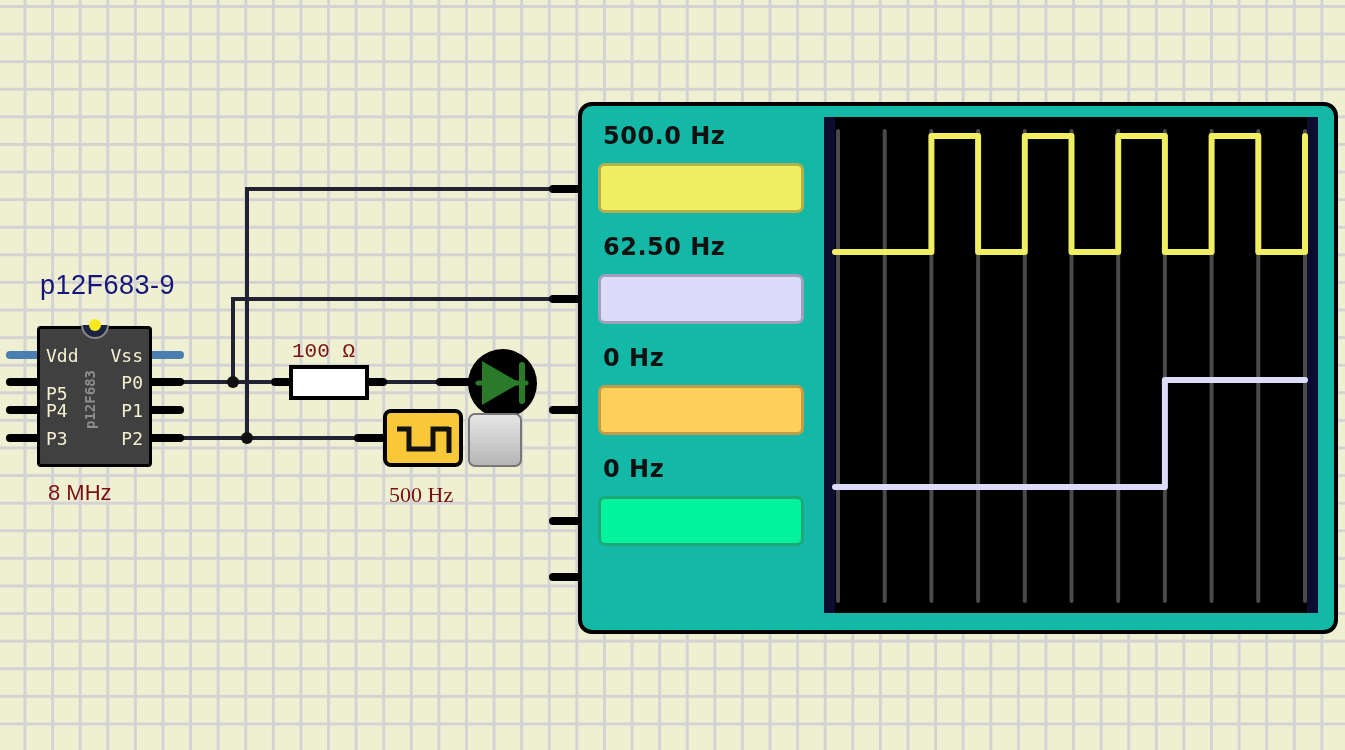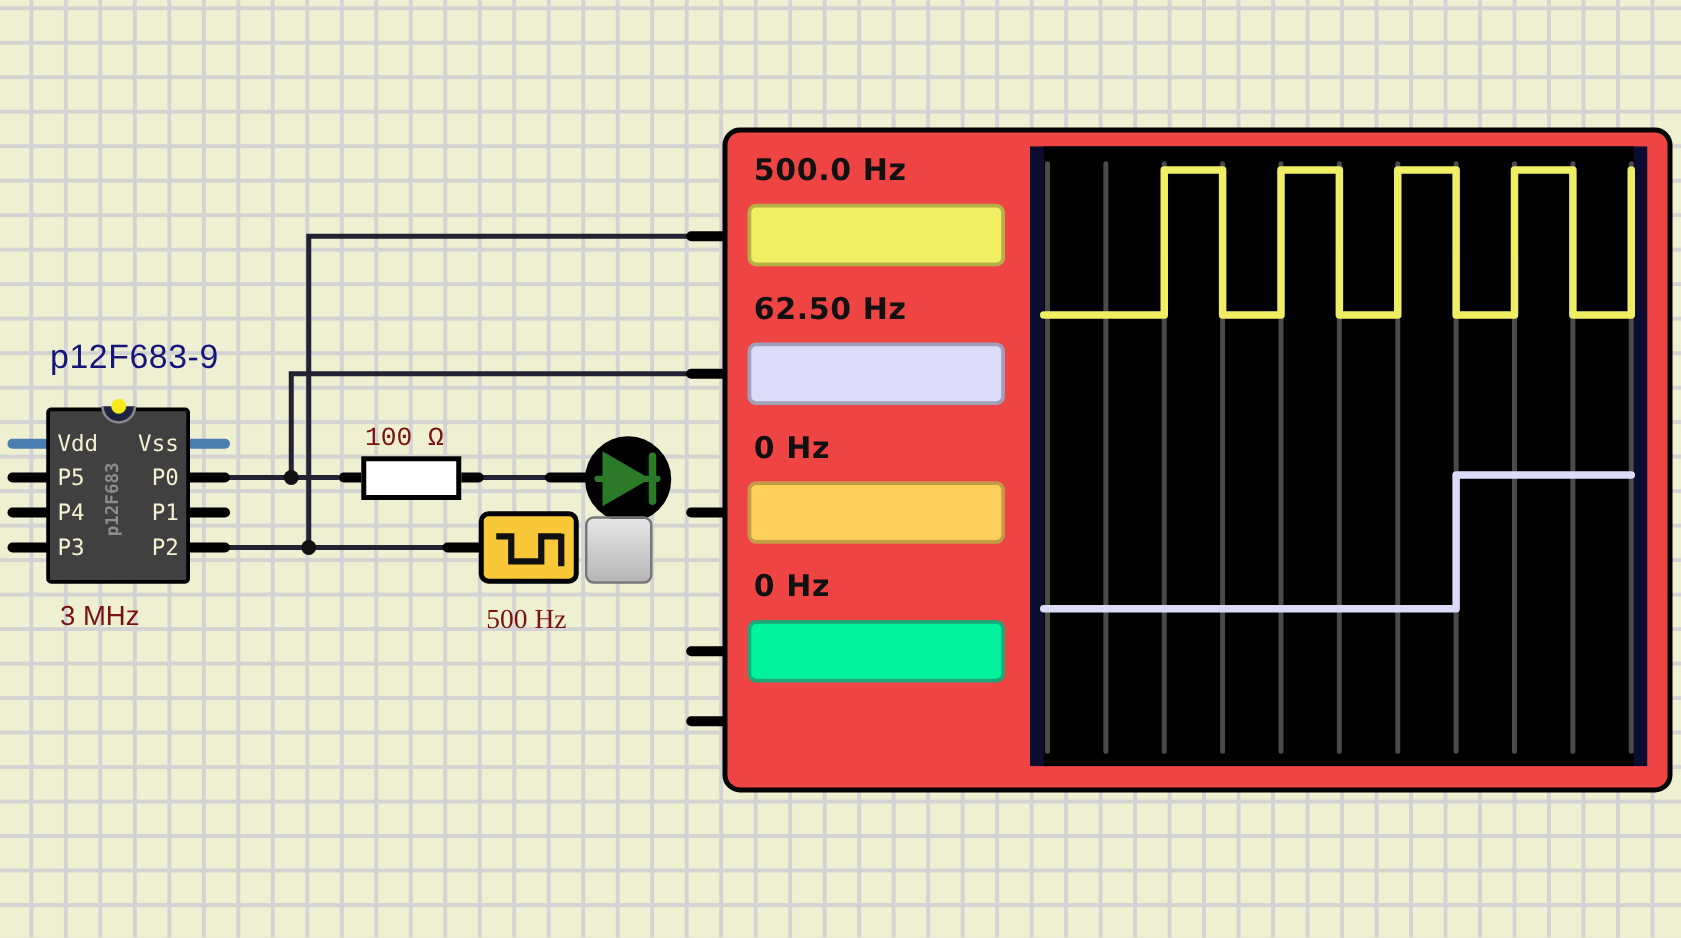--- a/index.html
+++ b/index.html
@@ -39,21 +39,21 @@
 
   
   #clock-src { left:383px; top:409px; width:80px; height:58px; background:#f8c838; border:4px solid #000; border-radius:8px; box-sizing:border-box; }
   #clock-btn { left:468px; top:413px; width:54px; height:54px; border:2px solid #777; border-radius:7px; box-sizing:border-box;
     background:linear-gradient(to bottom, #e6e6e6, #b6b6b6); }
   #clock-label { left:389px; top:482px; font-size:22px; color:#7a1010; font-family:Liberation Serif, serif; }
 
   
   #scope {
     left:578px; top:102px; width:760px; height:532px; box-sizing:border-box;
-    background:#ef4444; border:4px solid #000; border-radius:14px;
+    background:#14b8a6; border:4px solid #000; border-radius:14px;
   }
   .freq-label { position:absolute; left:21px; font-size:24px; font-weight:bold; color:#111; letter-spacing:0.5px; }
   .ch-swatch { position:absolute; left:16px; width:206px; height:50px; box-sizing:border-box; border-radius:7px; border:3px solid; }
   #expand-btn {
     position:absolute; left:16px; top:461px; width:206px; height:54px; box-sizing:border-box;
     border:2px solid #6b6b6b; border-radius:8px; background:linear-gradient(to bottom, #fbfbfb, #c9c9c9);
     font-family:"DejaVu Sans", sans-serif; font-size:26px; font-weight:bold; color:#111; letter-spacing:2px;
     display:flex; align-items:center; justify-content:center; cursor:pointer;
   }
   #scope-display { position:absolute; left:242px; top:11px; width:494px; height:496px; }
@@ -104,30 +104,30 @@
   </g>
 </svg>
 
 <div class="abs" id="mcu-title">p12F683-9</div>
 <div class="abs" id="mcu-body">
   <svg class="abs" style="left:40px;top:-10px" width="30" height="24">
     <path d="M2 6 A13 13 0 0 0 28 6" fill="#1c2440" stroke="#888" stroke-width="2"></path>
     <circle cx="15" cy="6" r="6" fill="#f8e81c"></circle>
   </svg>
   <span class="pin-label" style="left:6px;top:18px">Vdd</span>
-  <span class="pin-label" style="left:6px;top:45px">P5</span>
+  <span class="pin-label" style="left:6px;top:56px">P5</span>
   <span class="pin-label" style="left:6px;top:73px">P4</span>
   <span class="pin-label" style="left:6px;top:101px">P3</span>
   <span class="pin-label" style="right:6px;top:18px">Vss</span>
   <span class="pin-label" style="right:6px;top:45px">P0</span>
   <span class="pin-label" style="right:6px;top:73px">P1</span>
   <span class="pin-label" style="right:6px;top:101px">P2</span>
   <span id="mcu-vertical">p12F683</span>
 </div>
-<div class="abs" id="mcu-clock">3 MHz</div>
+<div class="abs" id="mcu-clock">8 MHz</div>
 
 <div class="abs" id="res-label">100 Ω</div>
 <div class="abs" id="resistor"></div>
 
 <div class="abs" id="led">
   <svg width="69" height="69">
     <path d="M10 34 H58" stroke="#2a7a2a" stroke-width="5" stroke-linecap="round"></path>
     <path d="M14 12 L52 34 L14 56 Z" fill="#2a7a2a"></path>
     <path d="M54 16 V52" stroke="#2a7a2a" stroke-width="6" stroke-linecap="round"></path>
   </svg>

